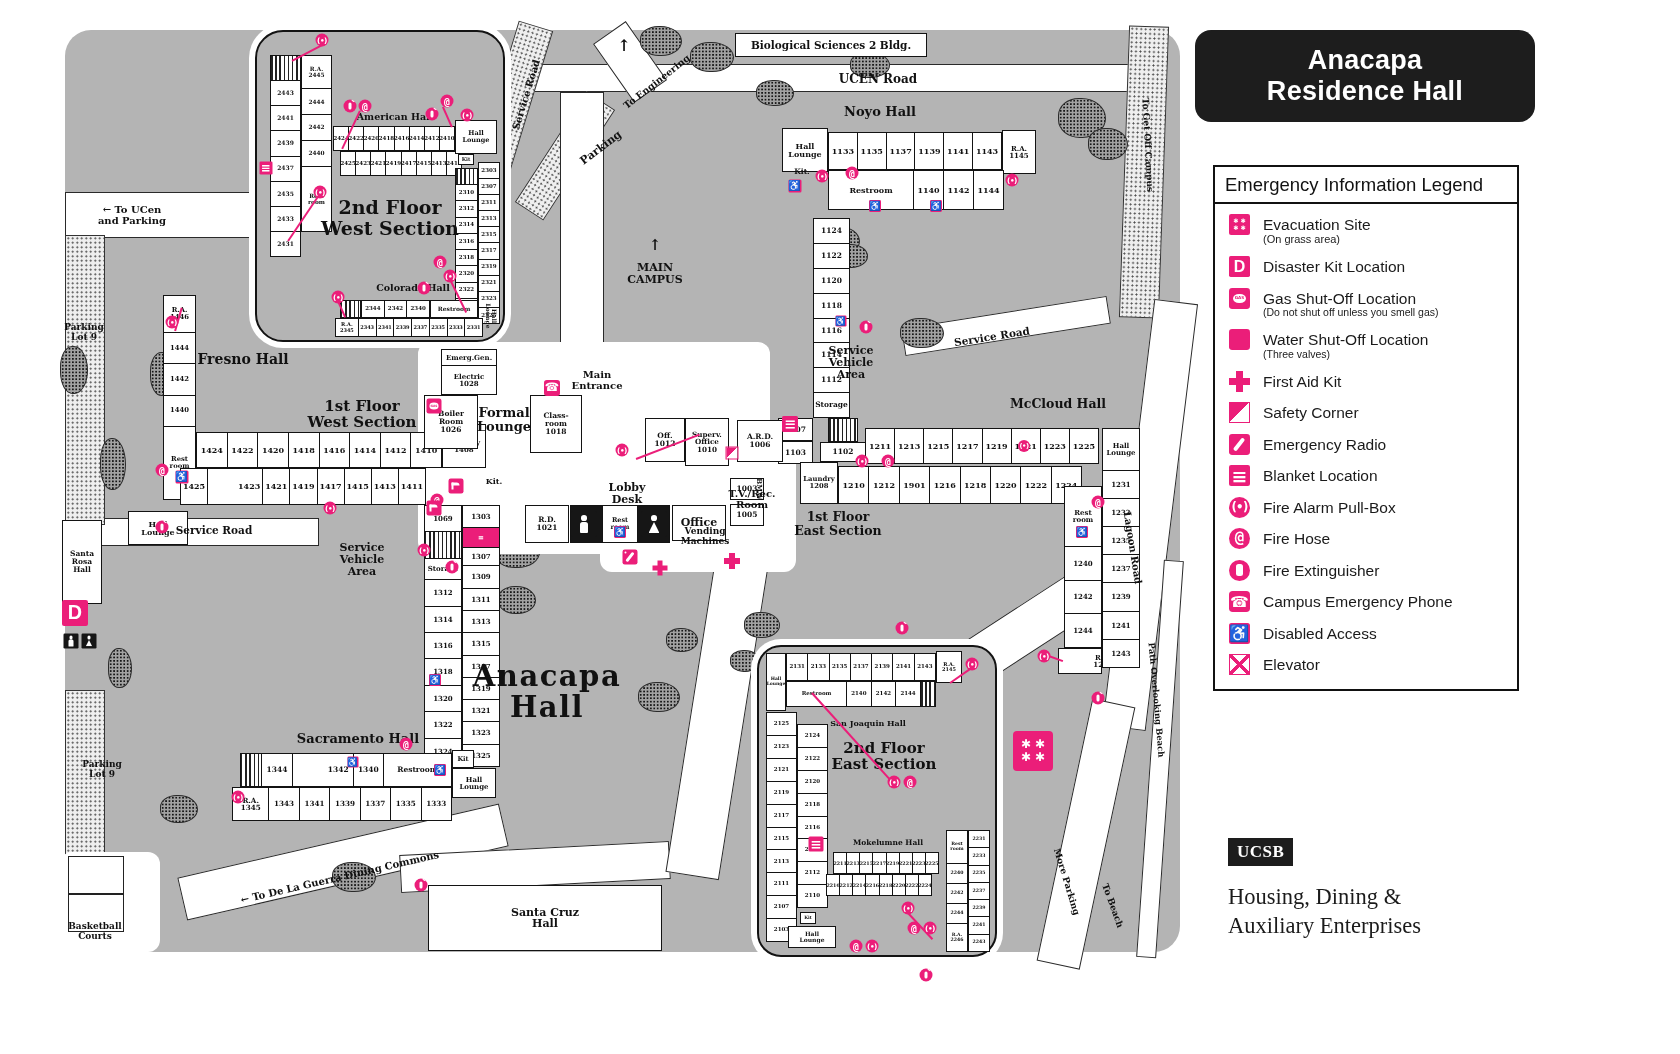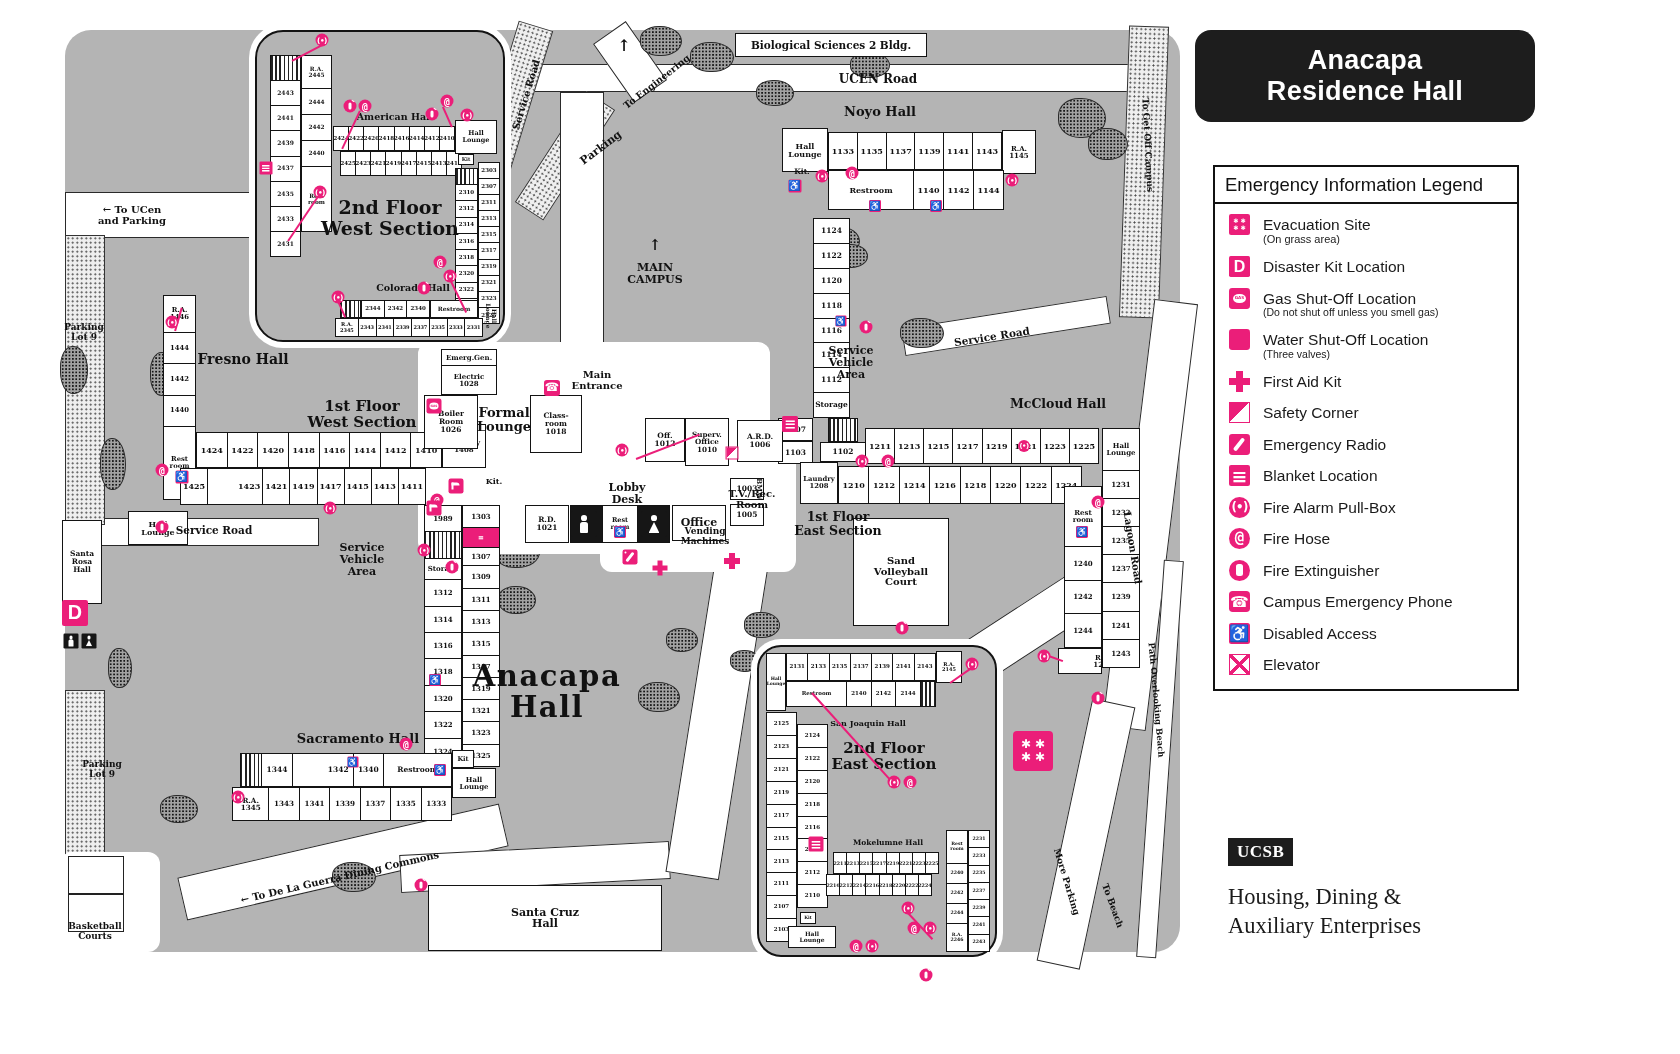--- a/index.html
+++ b/index.html
@@ -161,21 +161,21 @@
         <div class="cell" style="flex: 1 1 0px;">1425</div>
         <div class="cell" style="flex: 1 1 0px; padding-left: 28px;">1423</div>
         <div class="cell" style="flex: 1 1 0px;">1421</div>
         <div class="cell" style="flex: 1 1 0px;">1419</div>
         <div class="cell" style="flex: 1 1 0px;">1417</div>
         <div class="cell" style="flex: 1 1 0px;">1415</div>
         <div class="cell" style="flex: 1 1 0px;">1413</div>
         <div class="cell" style="flex: 1 1 0px;">1411</div>
       </div>
       <div class="wing col" style="left: 424px; top: 505px; width: 38px; height: 260px; font-size: 7px;">
-        <div class="cell" style="flex: 1 1 0px;">1989</div>
+        <div class="cell" style="flex: 1 1 0px;">1069</div>
         <div class="cell stairs" style="flex: 1 1 0px;"></div>
         <div class="cell" style="flex: 0.8 1 0px;">Storage</div>
         <div class="cell" style="flex: 1 1 0px;">1312</div>
         <div class="cell" style="flex: 1 1 0px;">1314</div>
         <div class="cell" style="flex: 1 1 0px;">1316</div>
         <div class="cell" style="flex: 1 1 0px;">1318</div>
         <div class="cell" style="flex: 1 1 0px;">1320</div>
         <div class="cell" style="flex: 1 1 0px;">1322</div>
         <div class="cell" style="flex: 1 1 0px;">1324</div>
       </div>
@@ -266,21 +266,21 @@
         <div class="cell" style="flex: 1 1 0px;">1221</div>
         <div class="cell" style="flex: 1 1 0px;">1223</div>
         <div class="cell" style="flex: 1 1 0px;">1225</div>
       </div>
       <div class="wing row" style="left: 800px; top: 462px; width: 38px; height: 42px; font-size: 6.8px;">
         <div class="cell" style="flex: 1 1 0px;">Laundry<br>1208</div>
       </div>
       <div class="wing row" style="left: 838px; top: 466px; width: 244px; height: 38px; font-size: 8px;">
         <div class="cell" style="flex: 1 1 0px;">1210</div>
         <div class="cell" style="flex: 1 1 0px;">1212</div>
-        <div class="cell" style="flex: 1 1 0px;">1214</div>
+        <div class="cell" style="flex: 1 1 0px;">1901</div>
         <div class="cell" style="flex: 1 1 0px;">1216</div>
         <div class="cell" style="flex: 1 1 0px;">1218</div>
         <div class="cell" style="flex: 1 1 0px;">1220</div>
         <div class="cell" style="flex: 1 1 0px;">1222</div>
         <div class="cell" style="flex: 1 1 0px;">1224</div>
       </div>
       <div class="wing col" style="left: 1064px; top: 486px; width: 38px; height: 162px; font-size: 7px;">
         <div class="cell" style="flex: 1.8 1 0px;">Rest<br>room</div>
         <div class="cell" style="flex: 1 1 0px;">1240</div>
         <div class="cell" style="flex: 1 1 0px;">1242</div>
@@ -333,23 +333,20 @@
       <div class="wing row wc" style="left: 570px; top: 505px; width: 100px; height: 38px; font-size: 6.5px;">
         <div class="cell" style="flex: 1 1 0px;"> </div>
         <div class="cell" style="flex: 1.1 1 0px;">Rest<br>room</div>
         <div class="cell" style="flex: 1 1 0px;"> </div>
       </div>
       <div class="wing row" style="left: 735px; top: 33px; width: 192px; height: 24px; font-size: 10.5px;">
         <div class="cell" style="flex: 1 1 0px;">Biological Sciences 2 Bldg.</div>
       </div>
       <div class="wing row" style="left: 428px; top: 885px; width: 234px; height: 66px; font-size: 11px;">
         <div class="cell" style="flex: 1 1 0px;">Santa Cruz<br>Hall</div>
-      </div>
-      <div class="wing row" style="left: 853px; top: 518px; width: 96px; height: 108px; font-size: 10px;">
-        <div class="cell" style="flex: 1 1 0px;">Sand<br>Volleyball<br>Court</div>
       </div>
       <div class="wing row" style="left: 62px; top: 520px; width: 40px; height: 84px; font-size: 7.5px;">
         <div class="cell" style="flex: 1 1 0px;">Santa<br>Rosa<br>Hall</div>
       </div>
       <div class="wing col" style="left: 270px; top: 55px; width: 31px; height: 202px; font-size: 6px;">
         <div class="cell stairs" style="flex: 1 1 0px;"></div>
         <div class="cell" style="flex: 1 1 0px;">2443</div>
         <div class="cell" style="flex: 1 1 0px;">2441</div>
         <div class="cell" style="flex: 1 1 0px;">2439</div>
         <div class="cell" style="flex: 1 1 0px;">2437</div>

